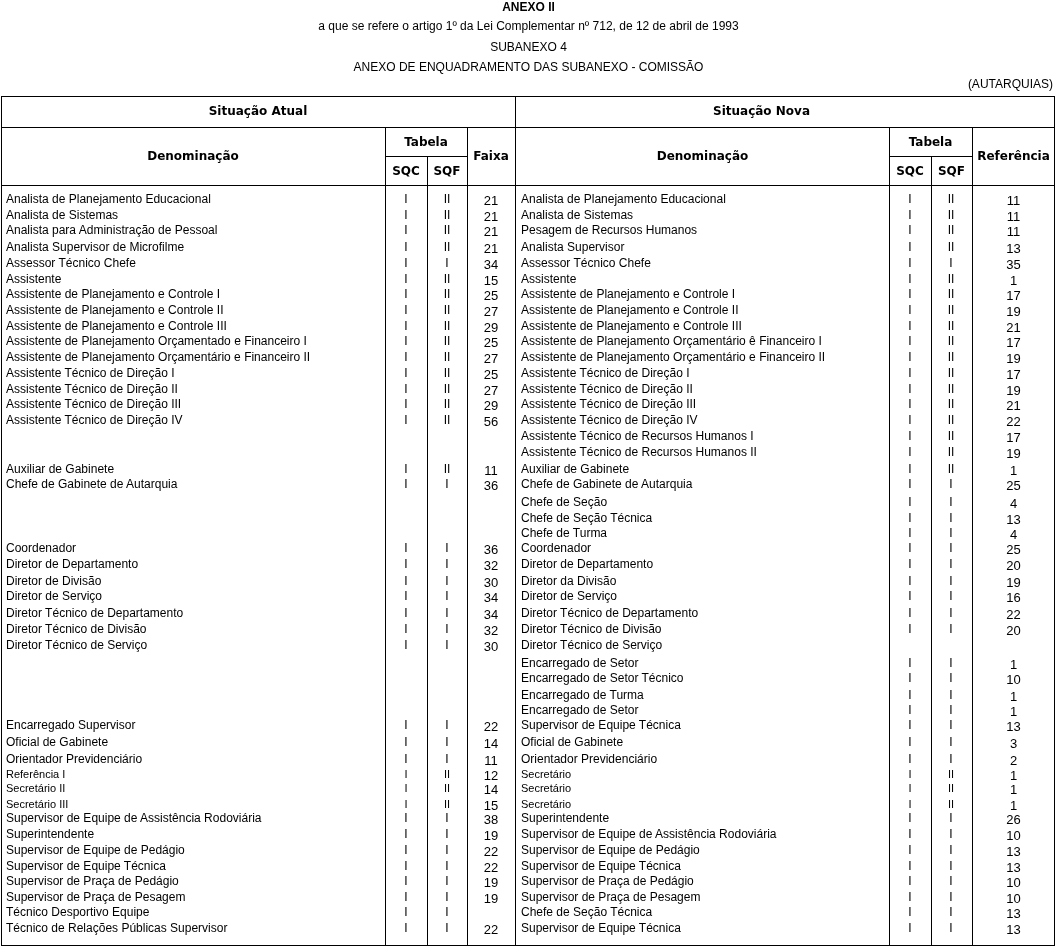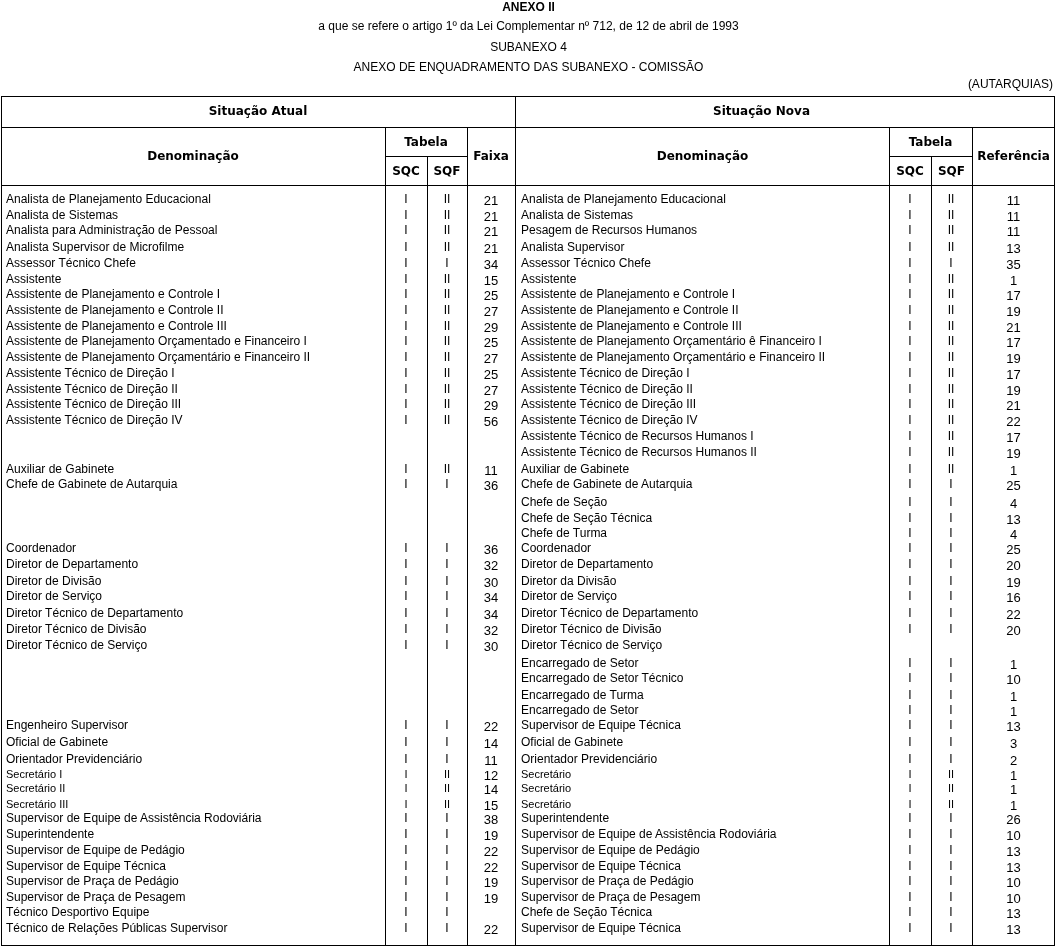--- a/index.html
+++ b/index.html
@@ -203,39 +203,39 @@
       <span class="cell c-sqf" style="left:427px">I</span>
       <span class="cell c-num" style="left:467px;width:48px">32</span>
     </div>
     <div class="row" style="top: 637px; left: 0px;">
       <span class="cell name">Diretor Técnico de Serviço</span>
       <span class="cell c-sqc" style="left:385px">I</span>
       <span class="cell c-sqf" style="left:427px">I</span>
       <span class="cell c-num" style="left:467px;width:48px">30</span>
     </div>
     <div class="row" style="top: 717px; left: 0px;">
-      <span class="cell name">Engenheiro Supervisor</span>
+      <span class="cell name">Encarregado Supervisor</span>
       <span class="cell c-sqc" style="left:385px">I</span>
       <span class="cell c-sqf" style="left:427px">I</span>
       <span class="cell c-num" style="left:467px;width:48px">22</span>
     </div>
     <div class="row" style="top: 734px; left: 0px;">
       <span class="cell name">Oficial de Gabinete</span>
       <span class="cell c-sqc" style="left:385px">I</span>
       <span class="cell c-sqf" style="left:427px">I</span>
       <span class="cell c-num" style="left:467px;width:48px">14</span>
     </div>
     <div class="row" style="top: 751px; left: 0px;">
       <span class="cell name">Orientador Previdenciário</span>
       <span class="cell c-sqc" style="left:385px">I</span>
       <span class="cell c-sqf" style="left:427px">I</span>
       <span class="cell c-num" style="left:467px;width:48px">11</span>
     </div>
     <div class="row small" style="top: 766px; left: 0px;">
-      <span class="cell name">Secretário I</span>
+      <span class="cell name">Referência I</span>
       <span class="cell c-sqc" style="left:385px">I</span>
       <span class="cell c-sqf" style="left:427px">II</span>
       <span class="cell c-num" style="left:467px;width:48px">12</span>
     </div>
     <div class="row small" style="top: 780px; left: 0px;">
       <span class="cell name">Secretário II</span>
       <span class="cell c-sqc" style="left:385px">I</span>
       <span class="cell c-sqf" style="left:427px">II</span>
       <span class="cell c-num" style="left:467px;width:48px">14</span>
     </div>

